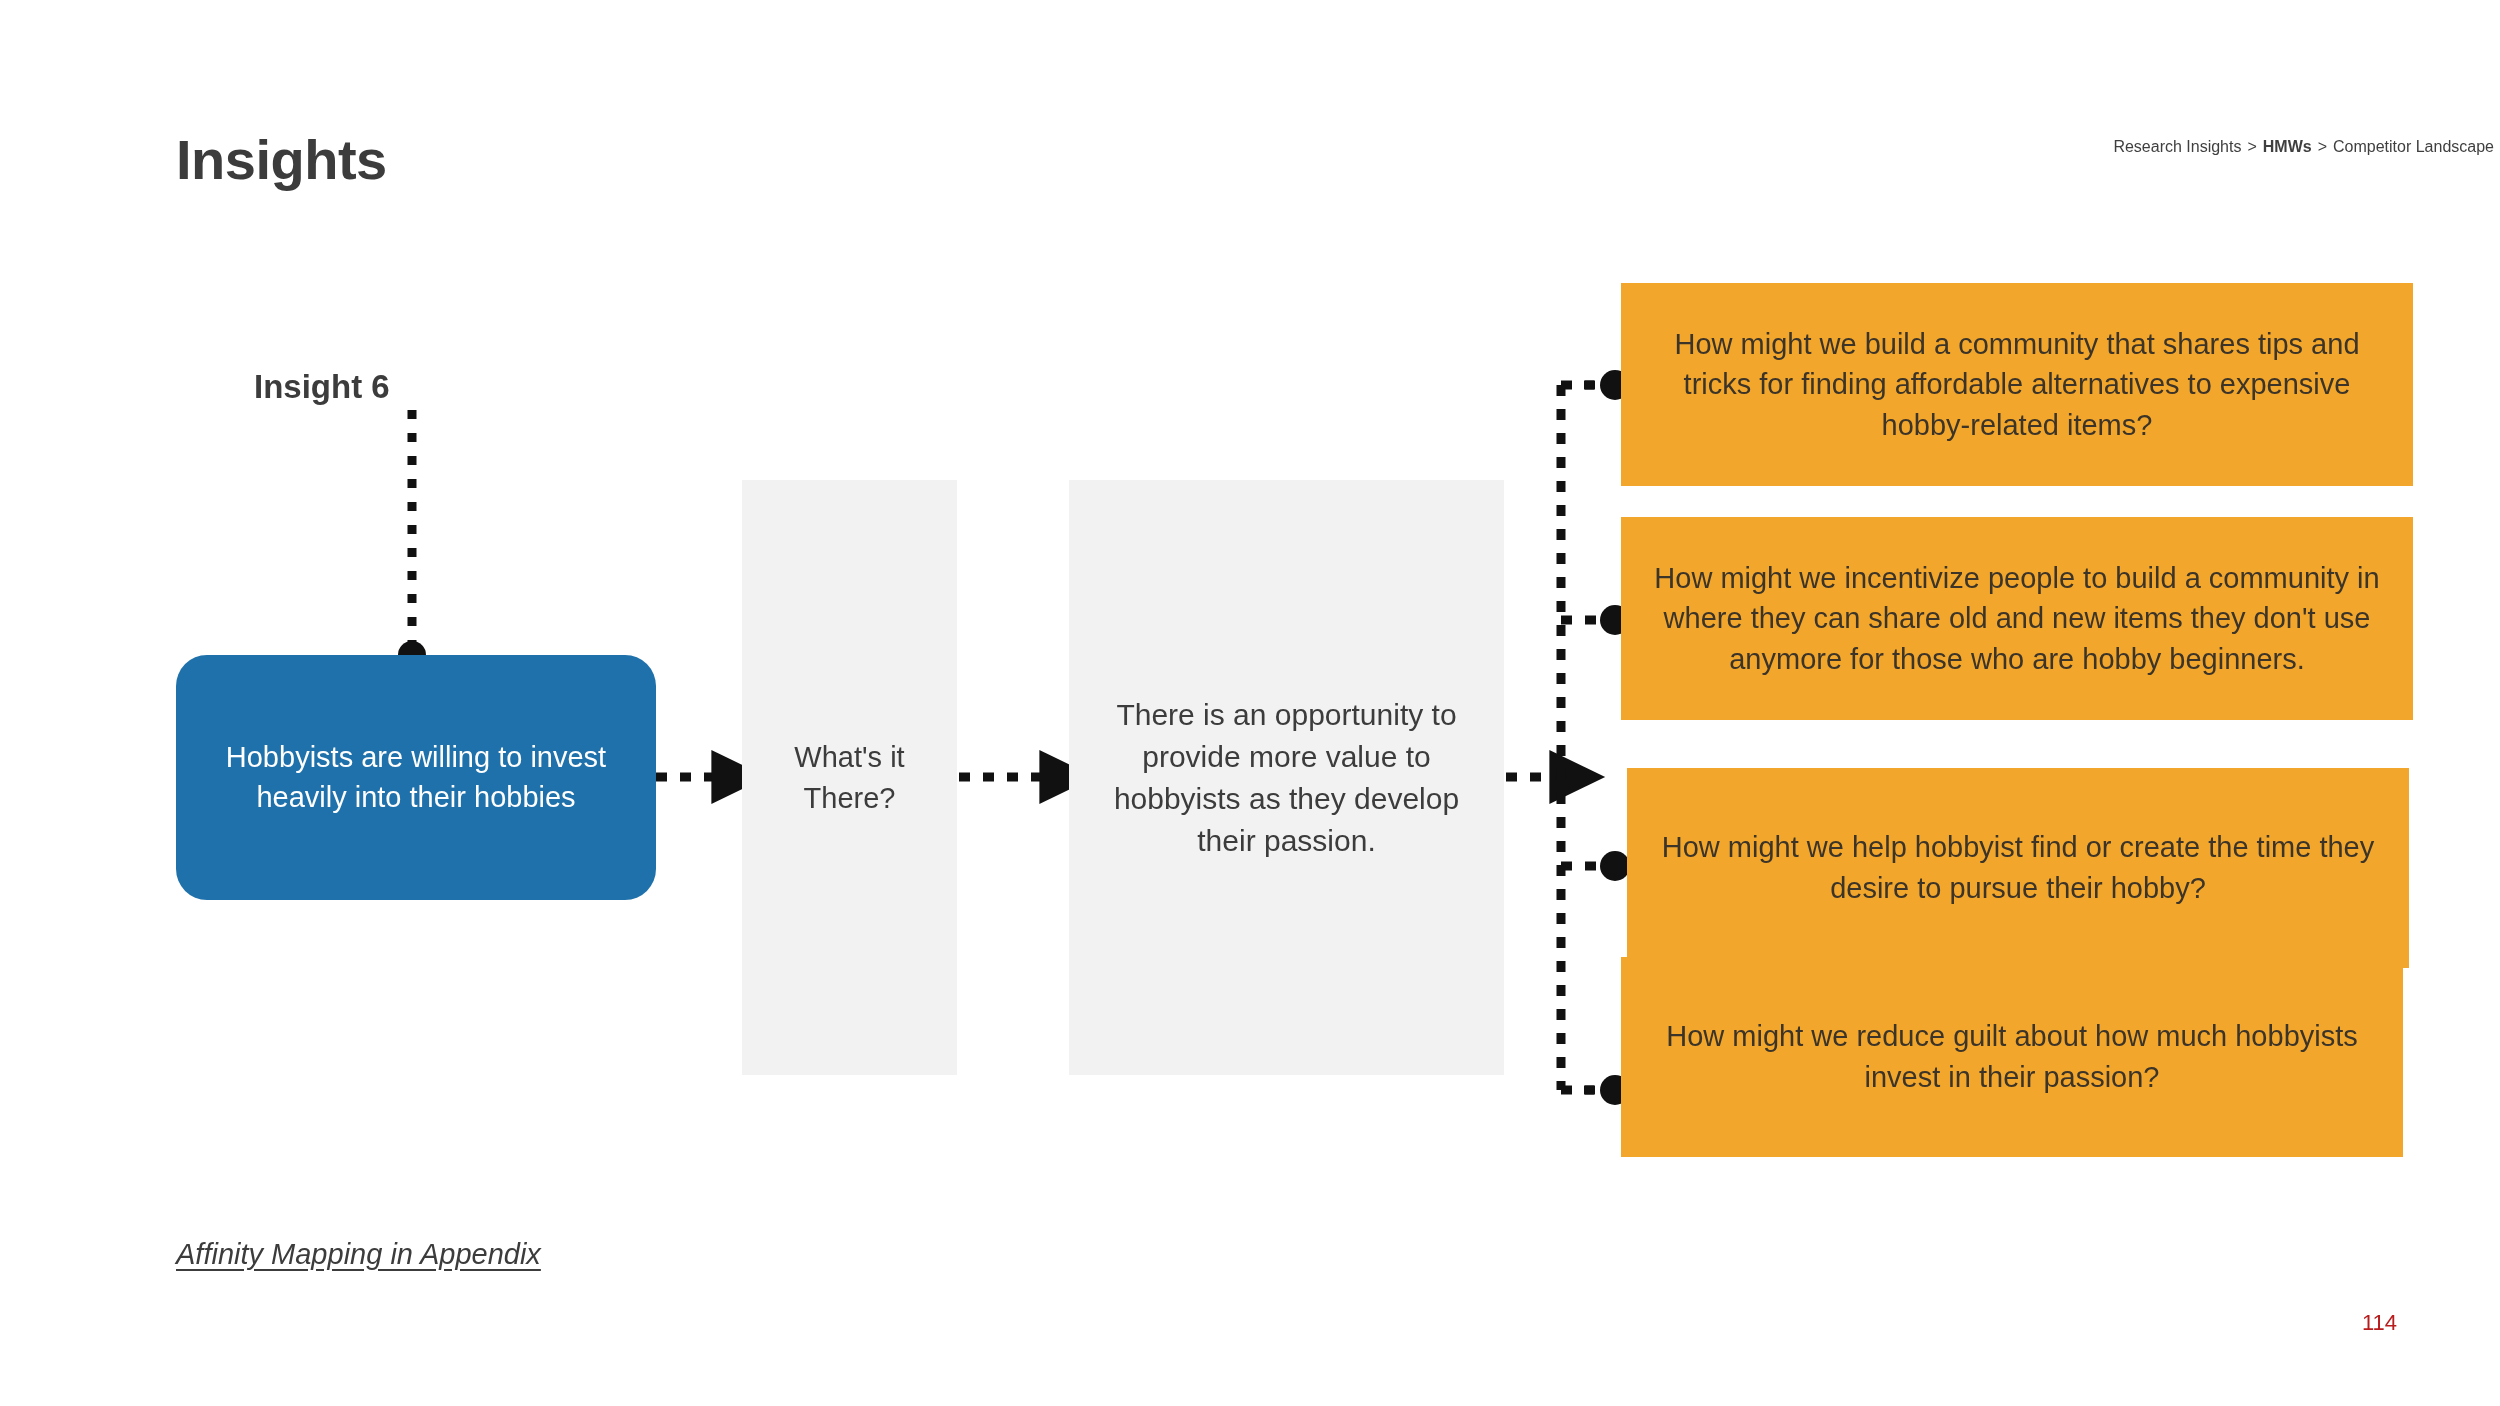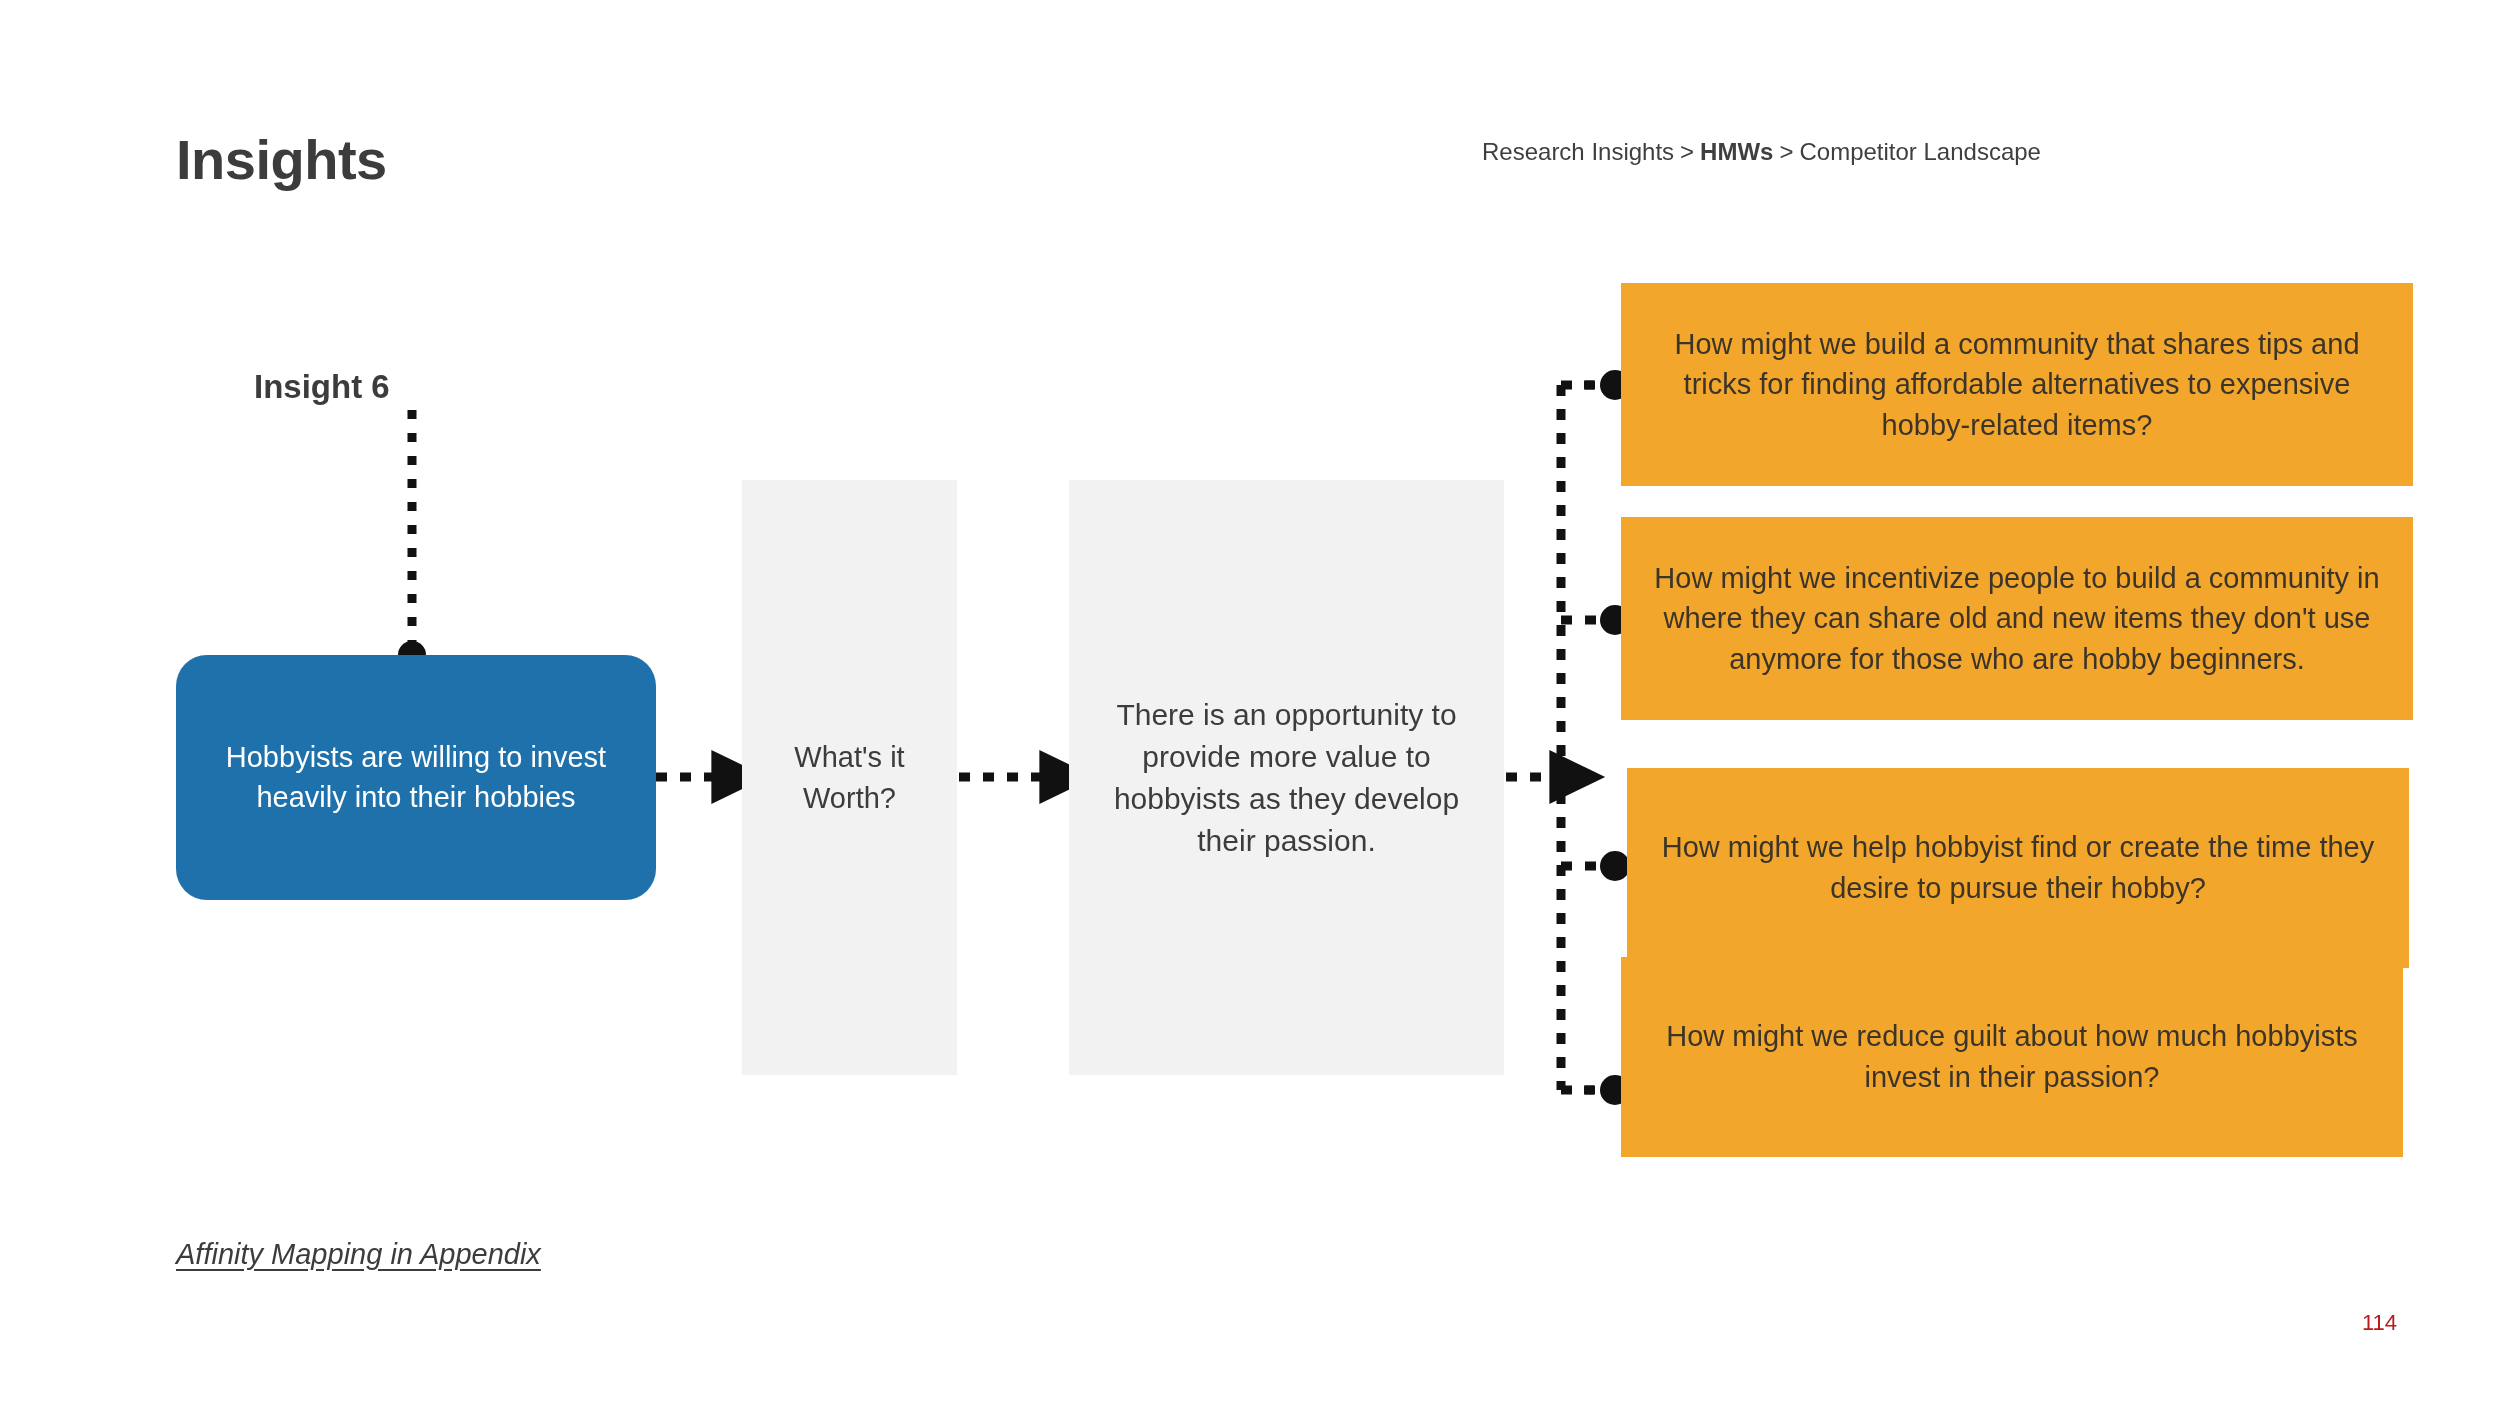--- a/index.html
+++ b/index.html
@@ -26,25 +26,25 @@
     left: 142px;
     top: 132px;
     font-size: 56px;
     font-weight: 700;
     color: #3c3c3c;
     letter-spacing: -0.5px;
     line-height: 1;
   }
   #breadcrumb {
     position: absolute;
-    right: 52px;
+    right: 40px;
     top: 138px;
     width: 1000px;
-    text-align: left;
-    font-size: 24px;
+    text-align: right;
+    font-size: 16px;
     color: #3f3f3f;
     white-space: nowrap;
   }
   #breadcrumb .sep {
     color: #3f3f3f;
     margin: 0 6px;
   }
   #breadcrumb .crumb-current {
     font-weight: 700;
   }
@@ -221,21 +221,21 @@
     </g>
   </svg>
 
   <div id="insight-label">Insight 6</div>
 
   <div class="node" id="node-insight">
     <span class="node-text">Hobbyists are willing to invest heavily into their hobbies</span>
   </div>
 
   <div class="node" id="node-question">
-    <span class="node-text">What's it Worth?</span>
+    <span class="node-text">What's it There?</span>
   </div>
 
   <div class="node" id="node-opportunity">
     <span class="node-text">There is an opportunity to provide more value to hobbyists as they develop their passion.</span>
   </div>
 
   <div class="hmw-card" id="hmw-1">
     <span class="node-text">How might we build a community that shares tips and tricks for finding affordable alternatives to expensive hobby-related items?</span>
   </div>
   <div class="hmw-card" id="hmw-2">

